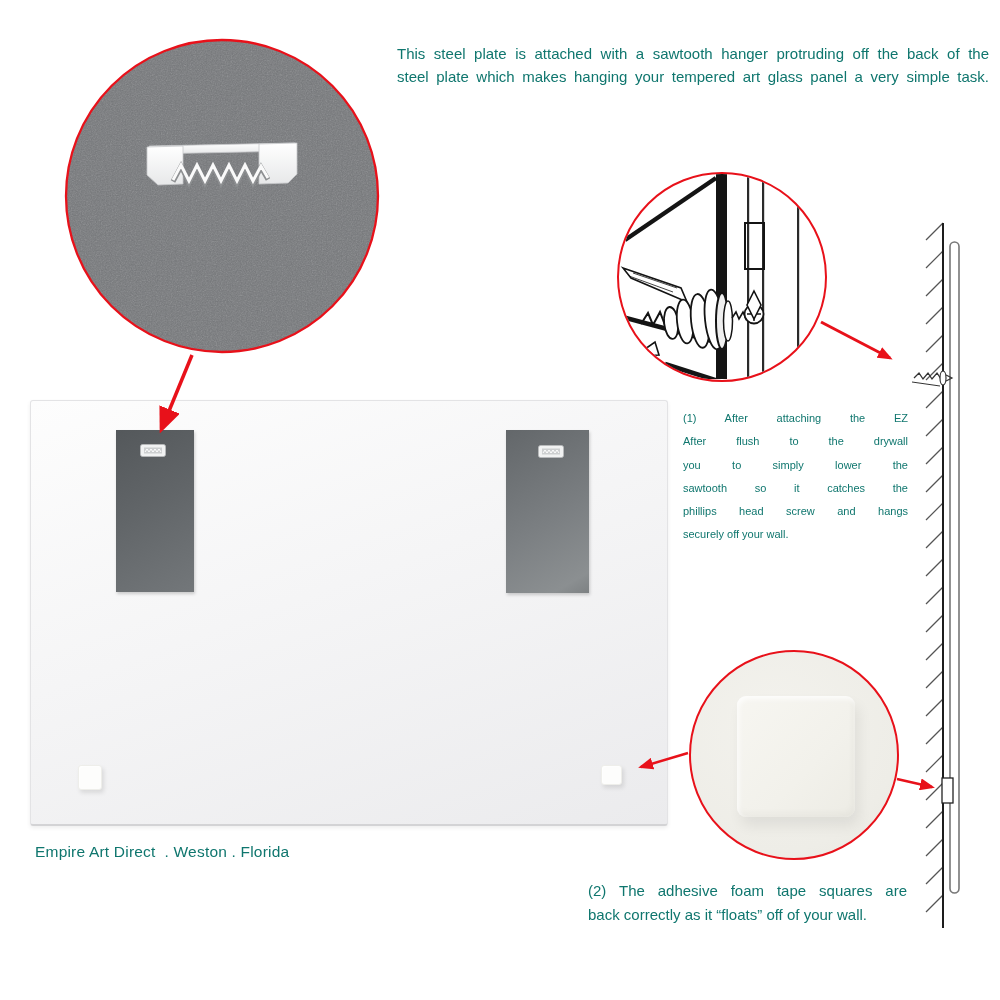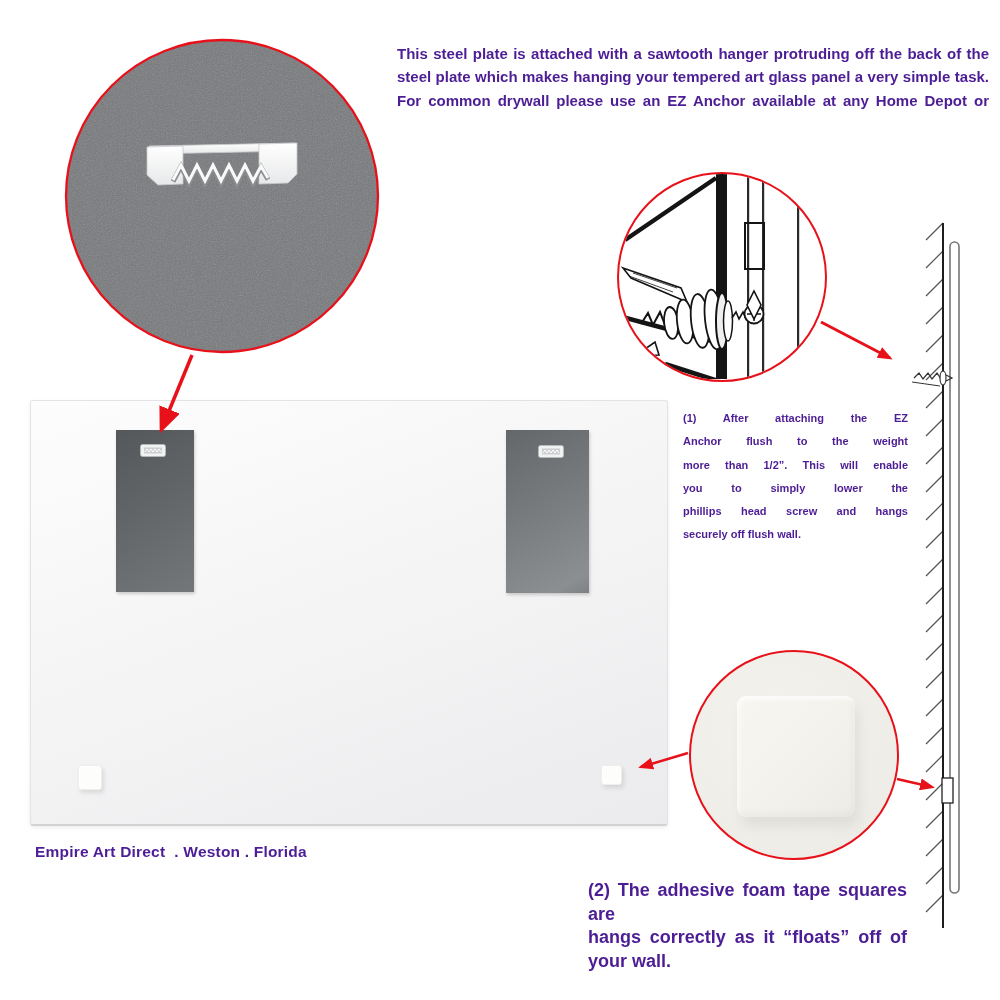--- a/index.html
+++ b/index.html
@@ -1,23 +1,23 @@
 <!DOCTYPE html>
 <html><head>
 <meta charset="utf-8">
 <style>
   html,body{margin:0;padding:0;background:#fff;}
   #canvas{position:relative;width:1000px;height:1000px;background:#ffffff;overflow:hidden;
           font-family:"Liberation Sans", sans-serif;}
-  .txt{position:absolute;font-weight:bold;color:#4c1d95;}
+  .txt{position:absolute;font-weight:normal;color:#0f766e;}
   .jline{text-align:justify;text-align-last:justify;}
   .jline.last{text-align-last:left;}
   .intro{left:397px;top:42px;width:592px;font-size:15px;line-height:23.4px;}
   .step1{left:683px;top:407px;width:225px;font-size:11px;line-height:23.3px;}
-  .step2{left:588px;top:879px;width:319px;font-size:18px;line-height:23.6px;}
+  .step2{left:588px;top:879px;width:319px;font-size:15px;line-height:23.6px;}
   .footer{left:35px;top:843px;font-size:15.5px;white-space:pre;letter-spacing:.2px;}
   .circle{position:absolute;border-radius:50%;overflow:hidden;box-sizing:border-box;}
   #circle-anchor{left:617px;top:172px;width:210px;height:210px;border:2.5px solid #e8111a;background:#fff;}
   #circle-foam{left:689px;top:650px;width:210px;height:210px;border:2.5px solid #e8111a;
                background:radial-gradient(circle at 40% 35%, #f3f2ed 0%, #eeede7 70%, #e9e8e1 100%);}
   #foam-big-square{position:absolute;left:46px;top:44px;width:118px;height:121px;border-radius:9px;
       background:linear-gradient(135deg,#f7f6f1 0%,#f2f1eb 60%,#edece5 100%);
       box-shadow:4px 9px 14px rgba(0,0,0,0.07), inset 2px 3px 5px rgba(255,255,255,0.8), inset -2px -4px 7px rgba(0,0,0,0.035);}
   #panel{position:absolute;left:30px;top:400px;width:636px;height:423px;border-radius:3px;
       background:linear-gradient(160deg,#fdfdfd 0%,#f5f5f6 45%,#ebebed 100%);
@@ -64,21 +64,20 @@
         <path d="M26,42 L34,27 L42,43 L50,27 L58,43 L66,27 L74,43 L82,27 L90,43 L98,27 L106,43 L114,28 L121,40" fill="none" stroke="#8e9092" stroke-width="5" transform="translate(0,1.5)"></path>
         <path d="M26,42 L34,27 L42,43 L50,27 L58,43 L66,27 L74,43 L82,27 L90,43 L98,27 L106,43 L114,28 L121,40" fill="none" stroke="#fafafa" stroke-width="3"></path>
       </g>
     </g>
     <circle cx="158" cy="158" r="156" fill="none" stroke="#e8111a" stroke-width="2.3"></circle>
   </svg>
 
   <div class="txt intro">
     <div class="jline">This steel plate is attached with a sawtooth hanger protruding off the back of the</div>
     <div class="jline">steel plate which makes hanging your tempered art glass panel a very simple task.</div>
-    <div class="jline">For common drywall please use an EZ Anchor available at any Home Depot or</div>
   </div>
 
   <div class="circle" id="circle-anchor">
     <svg width="205" height="205" viewBox="0 0 205 205">
       <rect x="97" y="0" width="11" height="205" fill="#141414"></rect>
       <rect x="128" y="0" width="2.2" height="205" fill="#2a2a2a"></rect>
       <rect x="143" y="0" width="2.2" height="205" fill="#2a2a2a"></rect>
       <rect x="178" y="0" width="2.2" height="205" fill="#2a2a2a"></rect>
       <rect x="126" y="49" width="19" height="46" fill="none" stroke="#141414" stroke-width="2"></rect>
       <g stroke="#141414" stroke-width="4.5">
@@ -106,25 +105,25 @@
           <line x1="135" y1="133" x2="135" y2="147" stroke="#141414" stroke-width="1.4"></line>
           <line x1="128" y1="140" x2="142" y2="140" stroke="#141414" stroke-width="1.4"></line>
           <polygon points="135,117 142,131 135,145 128,131" fill="#fff" stroke="#141414" stroke-width="1.6"></polygon>
         </g>
       </g>
     </svg>
   </div>
 
   <div class="txt step1">
     <div class="jline">(1) After attaching the EZ</div>
-    <div class="jline">Anchor flush to the weight</div>
-    <div class="jline">more than 1/2”. This will enable</div>
+    <div class="jline">After flush to the drywall</div>
     <div class="jline">you to simply lower the</div>
+    <div class="jline">sawtooth so it catches the</div>
     <div class="jline">phillips head screw and hangs</div>
-    <div class="jline last">securely off flush wall.</div>
+    <div class="jline last">securely off your wall.</div>
   </div>
 
   <svg class="abs-svg" style="left:900px;top:210px;" width="100" height="730" viewBox="0 0 100 730">
     <g stroke="#555" stroke-width="1.2">
       <line x1="26" y1="30" x2="43" y2="13"></line>
         <line x1="26" y1="58" x2="43" y2="41"></line>
       <line x1="26" y1="86" x2="43" y2="69"></line>
         <line x1="26" y1="114" x2="43" y2="97"></line>
       <line x1="26" y1="142" x2="43" y2="125"></line>
         <line x1="26" y1="170" x2="43" y2="153"></line>
@@ -177,21 +176,21 @@
     <div class="foam-square" id="foam-left"></div>
     <div class="foam-square" id="foam-right"></div>
   </div>
 
   <div class="circle" id="circle-foam">
     <div id="foam-big-square"></div>
   </div>
 
   <div class="txt step2">
     <div class="jline">(2) The adhesive foam tape squares are</div>
-    <div class="jline last">hangs correctly as it “floats” off of your wall.</div>
+    <div class="jline last">back correctly as it “floats” off of your wall.</div>
   </div>
 
   <div class="txt footer">Empire Art Direct  . Weston . Florida</div>
 
   <svg id="arrows" width="1000" height="1000" viewBox="0 0 1000 1000">
     <defs>
       <marker id="ahBig" markerUnits="userSpaceOnUse" markerWidth="26" markerHeight="22" refX="20" refY="11" orient="auto">
         <polygon points="0,0 26,11 0,22" fill="#e8111a"></polygon>
       </marker>
       <marker id="ahSmall" markerUnits="userSpaceOnUse" markerWidth="15" markerHeight="12" refX="12" refY="6" orient="auto">

